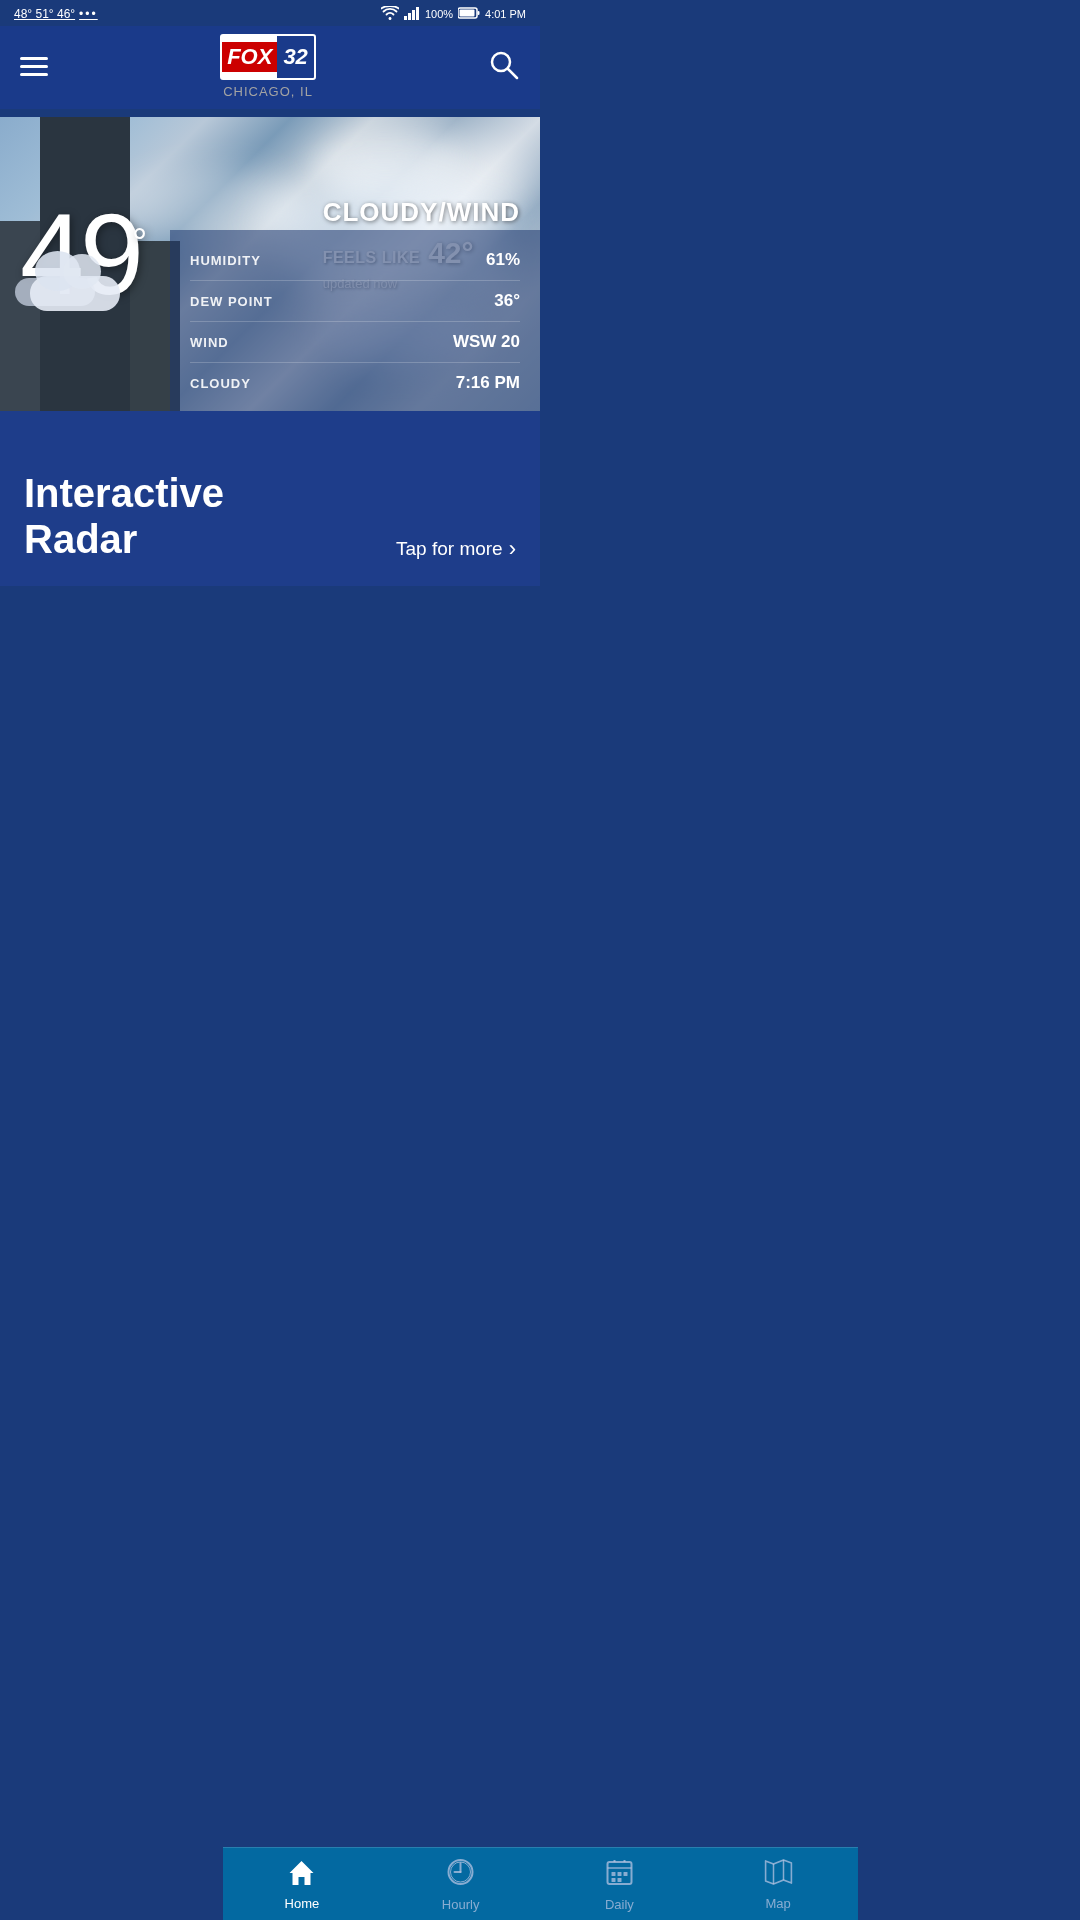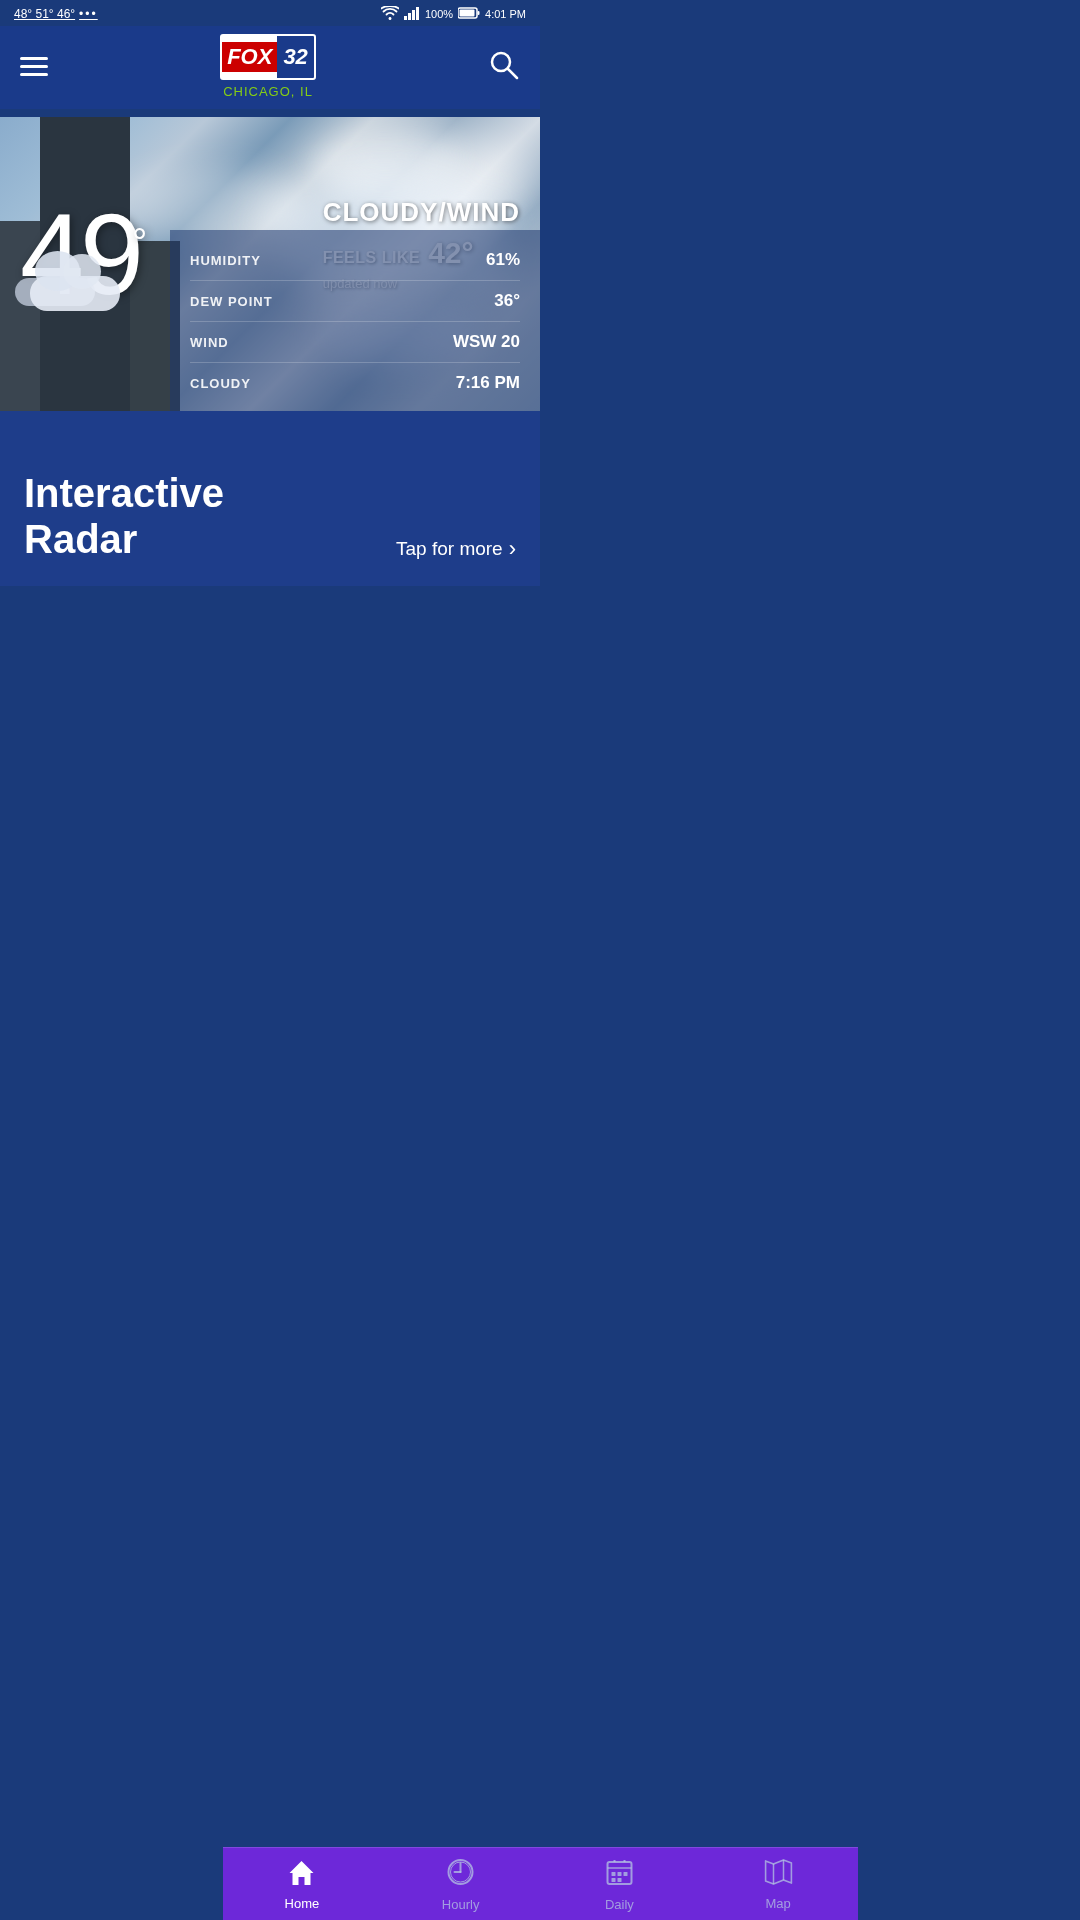--- a/index.html
+++ b/index.html
@@ -49,21 +49,21 @@
       background: #cc0000; color: white; font-weight: 900;
       font-size: 22px; padding: 2px 5px; font-style: italic;
       font-family: 'Arial Black', Arial, sans-serif;
     }
     .logo-32 {
       background: #1a3a8a; color: white; font-weight: 900;
       font-size: 22px; padding: 8px 6px; font-style: italic;
       font-family: 'Arial Black', Arial, sans-serif;
     }
     .city-label {
-      color: #84cc16; font-size: 13px; letter-spacing: 1px;
+      color: #a3a3a3; font-size: 13px; letter-spacing: 1px;
       margin-top: 4px; font-weight: 500;
     }
     .search-icon-btn { cursor: pointer; }
 
     
     .weather-hero {
       position: relative;
       width: 100%;
       height: 294px;
       overflow: hidden;
@@ -192,21 +192,21 @@
     }
     .chevron-right {
       font-size: 22px; font-weight: 300;
     }
 
     
     .bottom-nav {
       position: fixed; bottom: 0; left: 50%;
       transform: translateX(-50%);
       width: 635px;
-      background: #6d28d9;
+      background: #0369a1;
       display: flex;
       border-top: 1px solid rgba(255,255,255,0.15);
     }
     .nav-item {
       flex: 1; display: flex; flex-direction: column;
       align-items: center; justify-content: center;
       padding: 10px 0 8px;
       cursor: pointer; color: rgba(180,195,225,0.75);
       font-size: 12px; gap: 4px;
     }

